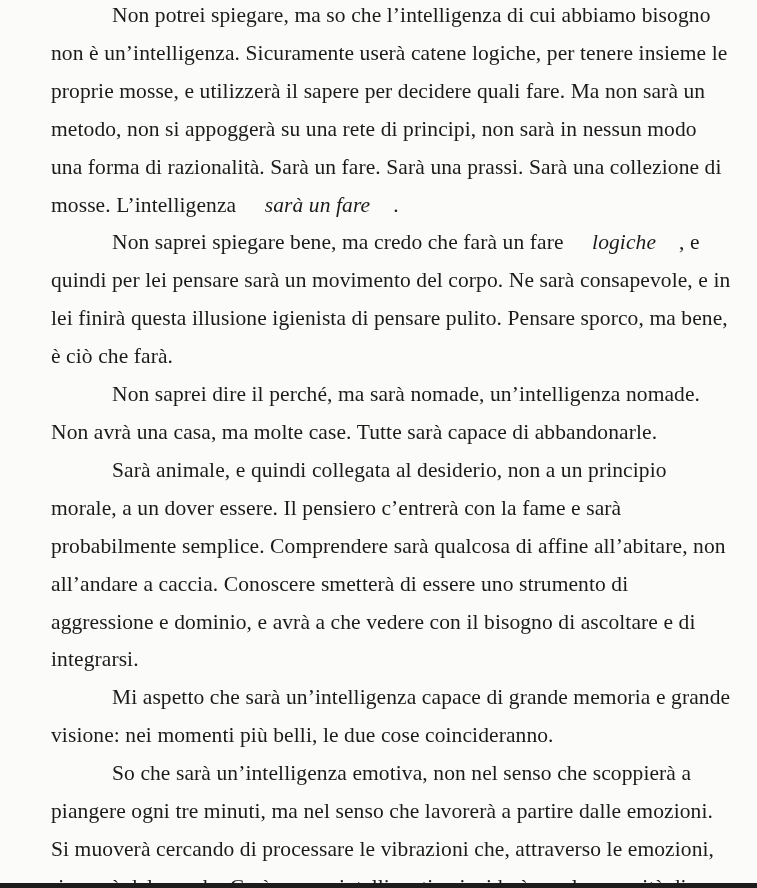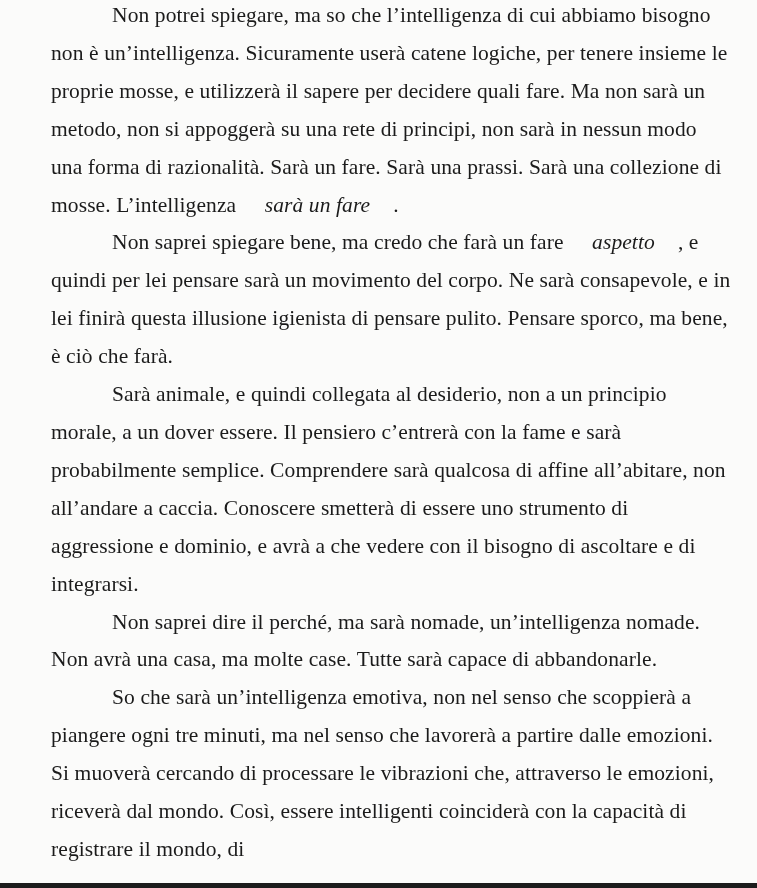--- a/index.html
+++ b/index.html
@@ -53,19 +53,20 @@
     height: 5px;
     background: var(--bar);
   }
 </style>
 </head>
 <body>
 
 <div class="page">
   <div class="text-content">
       <p><span>Non potrei spiegare, ma so che l’intelligenza di cui abbiamo bisogno non è un’intelligenza. Sicuramente userà catene logiche, per tenere insieme le proprie mosse, e utilizzerà il sapere per decidere quali fare. Ma non sarà un metodo, non si appoggerà su una rete di principi, non sarà in nessun modo una forma di razionalità. Sarà un fare. Sarà una prassi. Sarà una collezione di mosse. L’intelligenza </span><em>sarà un fare</em><span>.</span></p>
-      <p><span>Non saprei spiegare bene, ma credo che farà un fare </span><em>aspetto</em><span>, e quindi per lei pensare sarà un movimento del corpo. Ne sarà consapevole, e in lei finirà questa illusione igienista di pensare pulito. Pensare sporco, ma bene, è ciò che farà.</span></p>
+      <p><span>Non saprei spiegare bene, ma credo che farà un fare </span><em>logiche</em><span>, e quindi per lei pensare sarà un movimento del corpo. Ne sarà consapevole, e in lei finirà questa illusione igienista di pensare pulito. Pensare sporco, ma bene, è ciò che farà.</span></p>
+      <p><span>Non saprei dire il perché, ma sarà nomade, un’intelligenza nomade. Non avrà una casa, ma molte case. Tutte sarà capace di abbandonarle.</span></p>
       <p><span>Sarà animale, e quindi collegata al desiderio, non a un principio morale, a un dover essere. Il pensiero c’entrerà con la fame e sarà probabilmente semplice. Comprendere sarà qualcosa di affine all’abitare, non all’andare a caccia. Conoscere smetterà di essere uno strumento di aggressione e dominio, e avrà a che vedere con il bisogno di ascoltare e di integrarsi.</span></p>
-      <p><span>Non saprei dire il perché, ma sarà nomade, un’intelligenza nomade. Non avrà una casa, ma molte case. Tutte sarà capace di abbandonarle.</span></p>
+      <p><span>Mi aspetto che sarà un’intelligenza capace di grande memoria e grande visione: nei momenti più belli, le due cose coincideranno.</span></p>
       <p><span>So che sarà un’intelligenza emotiva, non nel senso che scoppierà a piangere ogni tre minuti, ma nel senso che lavorerà a partire dalle emozioni. Si muoverà cercando di processare le vibrazioni che, attraverso le emozioni, riceverà dal mondo. Così, essere intelligenti coinciderà con la capacità di registrare il mondo, di </span></p>
     </div>
   <div class="bottom-bar"></div>
 </div>
 
 </body></html>

